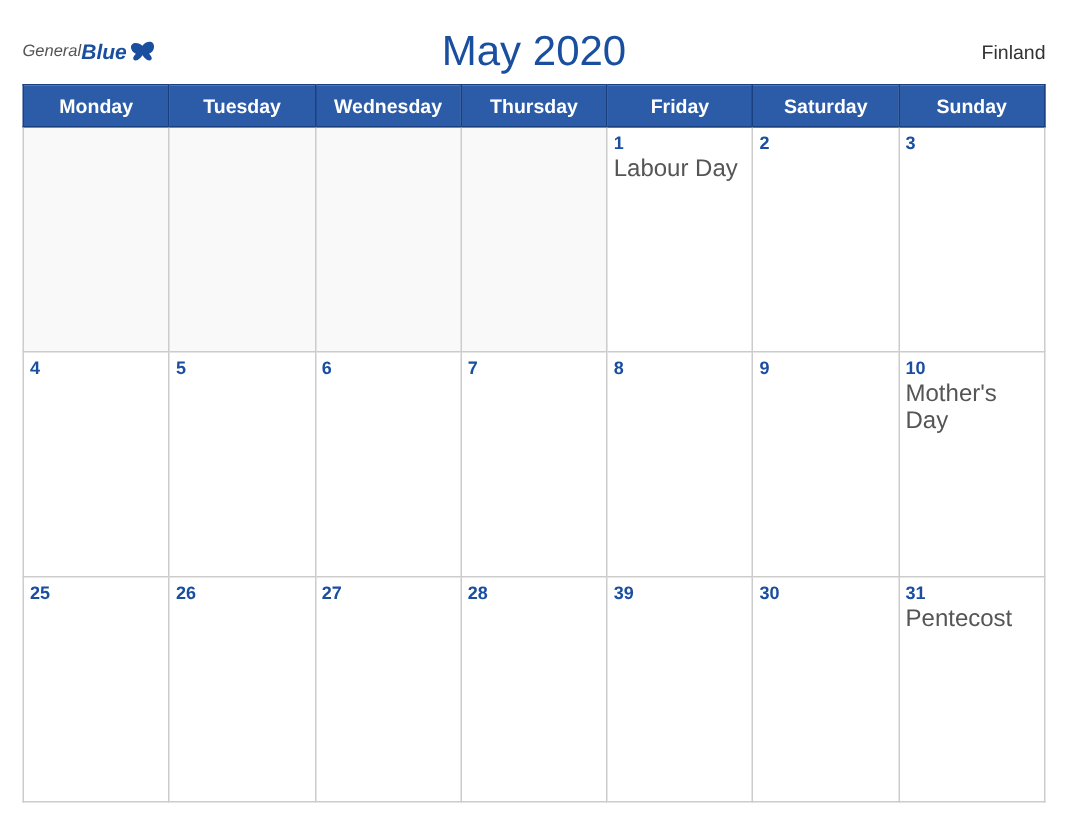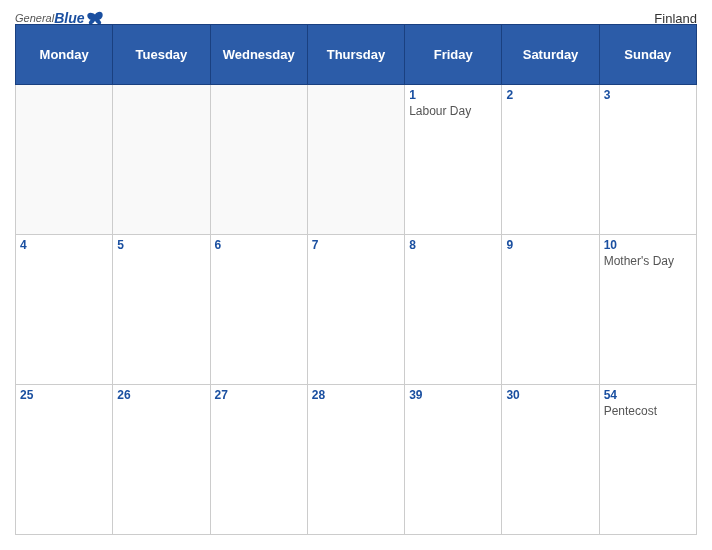--- a/index.html
+++ b/index.html
@@ -64,39 +64,39 @@
     .calendar {
       width: 100%;
       border-collapse: collapse;
       flex: 1;
     }
     .calendar thead tr th {
       background-color: #2c5ca8;
       color: #fff;
       font-size: 13px;
       font-weight: bold;
-      padding: 22px 0;
+      padding: 6px 0;
       text-align: center;
       border: 1px solid #1a4080;
     }
     .calendar tbody tr td {
       border: 1px solid #ccc;
       vertical-align: top;
       padding: 3px 4px;
       width: calc(100% / 7);
       height: 78px;
     }
     .day-number {
       font-size: 12px;
       color: #1a4fa0;
       font-weight: bold;
       display: block;
     }
     .day-event {
-      font-size: 12px;
+      font-size: 16px;
       color: #555;
       display: block;
       margin-top: 2px;
     }
     .empty-cell {
       background: #f9f9f9;
     }
   </style>
 </head>
 <body>
@@ -104,20 +104,21 @@
 <div class="header">
   <div class="logo">
     <span class="logo-general">General</span>
     <div class="logo-line">
       <span class="logo-blue">Blue</span>
       <svg class="logo-bird" viewBox="0 0 20 16" fill="#1a4fa0">
         <path d="M18 2 C16 0, 12 1, 10 4 C8 2, 4 1, 2 3 C0 5, 2 9, 5 10 C3 12, 2 14, 4 15 C6 16, 9 13, 10 11 C11 13, 14 16, 16 15 C18 14, 17 12, 15 10 C18 9, 20 5, 18 2 Z"></path>
       </svg>
     </div>
   </div>
+  <h1 class="title">May 2020</h1>
   <span class="country">Finland</span>
 </div>
 
 <table class="calendar">
   <thead>
     <tr>
     <th>Monday</th>
         <th>Tuesday</th>
         <th>Wednesday</th>
         <th>Thursday</th>
@@ -180,18 +181,18 @@
         <td>
           <span class="day-number">28</span>
         </td>
         <td>
           <span class="day-number">39</span>
         </td>
         <td>
           <span class="day-number">30</span>
         </td>
         <td>
-          <span class="day-number">54</span>
+          <span class="day-number">31</span>
           <span class="day-event">Pentecost</span>
         </td>
       </tr>
     </tbody>
 </table>
 
 </body></html>

